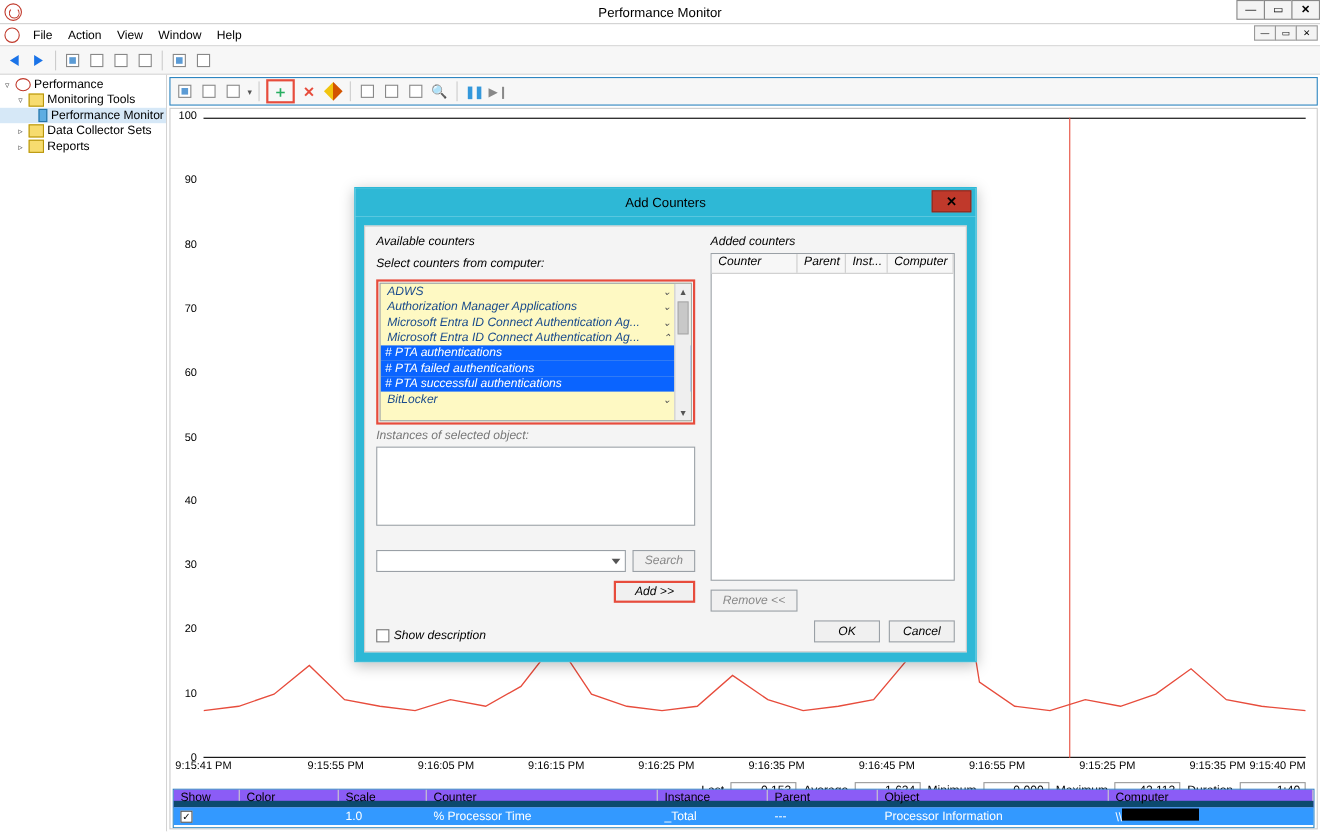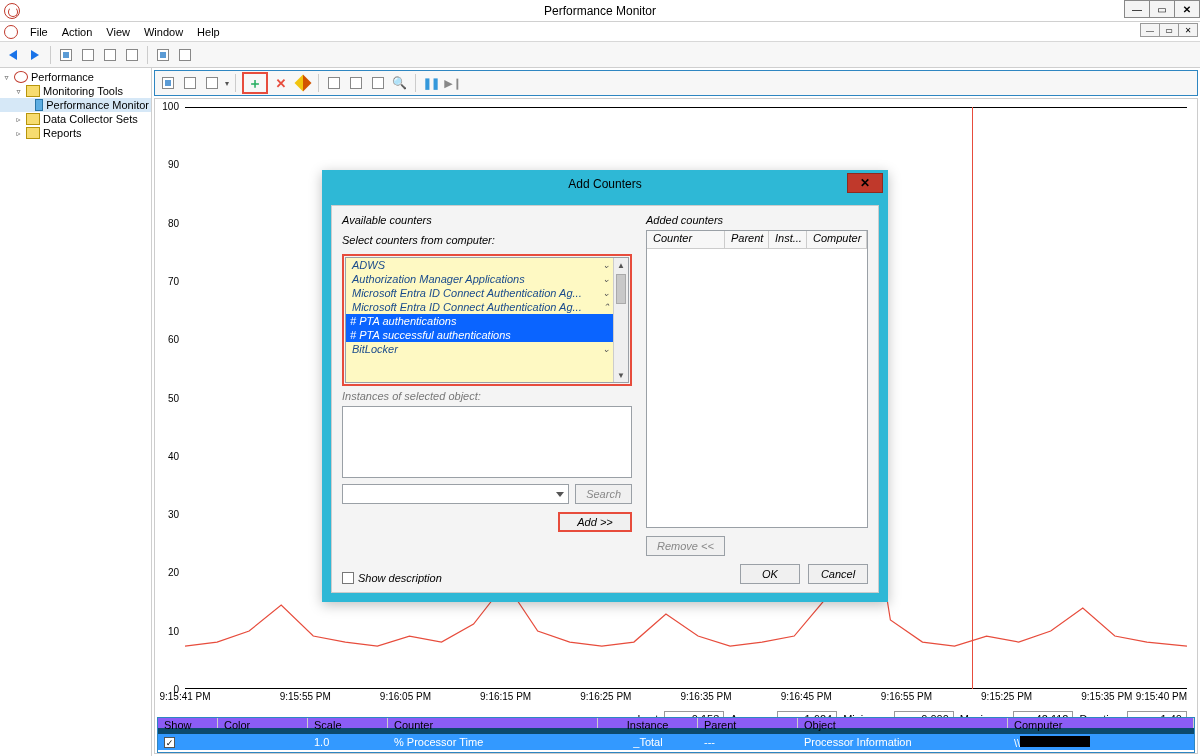--- a/index.html
+++ b/index.html
@@ -95,21 +95,21 @@
   
   .stats-bar{position:absolute;left:30px;right:10px;bottom:24px;height:20px;display:flex;align-items:center;justify-content:flex-end;gap:6px;font-size:11px;}
   .stats-bar .sv{border:1px solid #999;background:#fff;min-width:60px;text-align:right;padding:1px 4px;}
   
   .legend{position:absolute;left:2px;right:2px;bottom:0;height:36px;border:1px solid #2e86c1;}
   .legend-head{display:flex;background:#8b5cf6;border-bottom:6px solid #0c4a6e;height:16px;}
   .legend-head div{padding:1px 6px;border-right:1px solid #ccc;font-size:11px;}
   .legend-row{display:flex;background:#3399ff;color:#fff;height:16px;align-items:center;}
   .legend-row div{padding:0 6px;font-size:11px;}
   .lc-show{width:60px;} .lc-color{width:90px;} .lc-scale{width:80px;} .lc-counter{width:210px;}
-  .lc-instance{width:100px;text-align:center;} .lc-parent{width:100px;} .lc-object{width:210px;} .lc-computer{flex:1;}
+  .lc-instance{width:100px;} .lc-parent{width:100px;} .lc-object{width:210px;} .lc-computer{flex:1;}
   .legend-row .swatch{width:40px;height:2px;background:#ff9aa2;}
   .legend-row .chk{width:11px;height:11px;border:1px solid #555;background:#fff;display:inline-flex;align-items:center;justify-content:center;color:#000;font-size:9px;margin-right:4px;}
   .legend-row .blk{display:inline-block;width:70px;height:11px;background:#000;}
   
   .dialog{
     position:absolute;left:322px;top:170px;width:566px;height:432px;
     background:#fff;border:1px solid #2eb8d6;box-shadow:0 3px 12px rgba(0,0,0,.25);
     z-index:50;
   }
   .dialog .dlg-title{
@@ -137,21 +137,21 @@
   .counter-list-wrap{border:2px solid #e74c3c;margin-top:6px;padding:1px;}
   .counter-list{border:1px solid #9aa0a6;background:#fef9c3;height:126px;overflow:hidden;position:relative;}
   .counter-list .row{display:flex;align-items:center;justify-content:space-between;padding:1px 18px 1px 6px;font-size:11px;color:#1a4b8c;white-space:nowrap;overflow:hidden;text-overflow:ellipsis;}
   .counter-list .row .chev{font-size:9px;color:#555;}
   .counter-list .row.sel{background:#0a64ff;color:#fff;}
   .counter-list .row.sub{padding-left:4px;text-align:center;}
   .counter-list .scroll{position:absolute;right:0;top:0;bottom:0;width:15px;background:#efefef;border-left:1px solid #ccc;}
   .counter-list .scroll .thumb{position:absolute;left:2px;right:2px;top:16px;height:30px;background:#c8c8c8;border:1px solid #aaa;}
   .counter-list .scroll .arr{position:absolute;left:0;right:0;height:14px;display:flex;align-items:center;justify-content:center;font-size:8px;color:#555;}
   .instances-box{border:1px solid #9aa0a6;background:#fff;height:72px;margin-top:2px;}
-  .search-row{display:flex;gap:6px;margin-top:6px;}
+  .search-row{display:flex;gap:6px;margin-top:22px;}
   .search-row .combo{color:#888;}
   .add-row{display:flex;justify-content:flex-end;margin-top:8px;}
   .add-row .btn{border:2px solid #e74c3c;width:74px;}
   .added-table{border:1px solid #9aa0a6;background:#fff;flex:1;min-height:0;}
   .added-head{display:flex;background:#f7f7f7;border-bottom:1px solid #ccc;height:18px;}
   .added-head div{font-size:11px;padding:1px 6px;border-right:1px solid #ccc;}
   .ac-counter{flex:1;} .ac-parent{width:44px;} .ac-inst{width:38px;} .ac-computer{width:60px;}
   .remove-row{display:flex;margin-top:8px;}
   .remove-row .btn{color:#888;}
   .dlg-footer{display:flex;align-items:flex-end;justify-content:space-between;margin-top:8px;}
@@ -395,20 +395,23 @@
               <div class="row">
                   <span>Microsoft Entra ID Connect Authentication Ag...</span>
                   <span class="chev">⌄</span>
                 </div>
               <div class="row">
                   <span>Microsoft Entra ID Connect Authentication Ag...</span>
                   <span class="chev">⌃</span>
                 </div>
               <div class="row sel sub">
                   <span># PTA authentications</span>
+                </div>
+              <div class="row sel sub">
+                  <span># PTA failed authentications</span>
                 </div>
               <div class="row sel sub">
                   <span># PTA successful authentications</span>
                 </div>
               <div class="row">
                   <span>BitLocker</span>
                   <span class="chev">⌄</span>
                 </div>
               <div class="scroll">
                 <div class="arr" style="top:0">▲</div>

